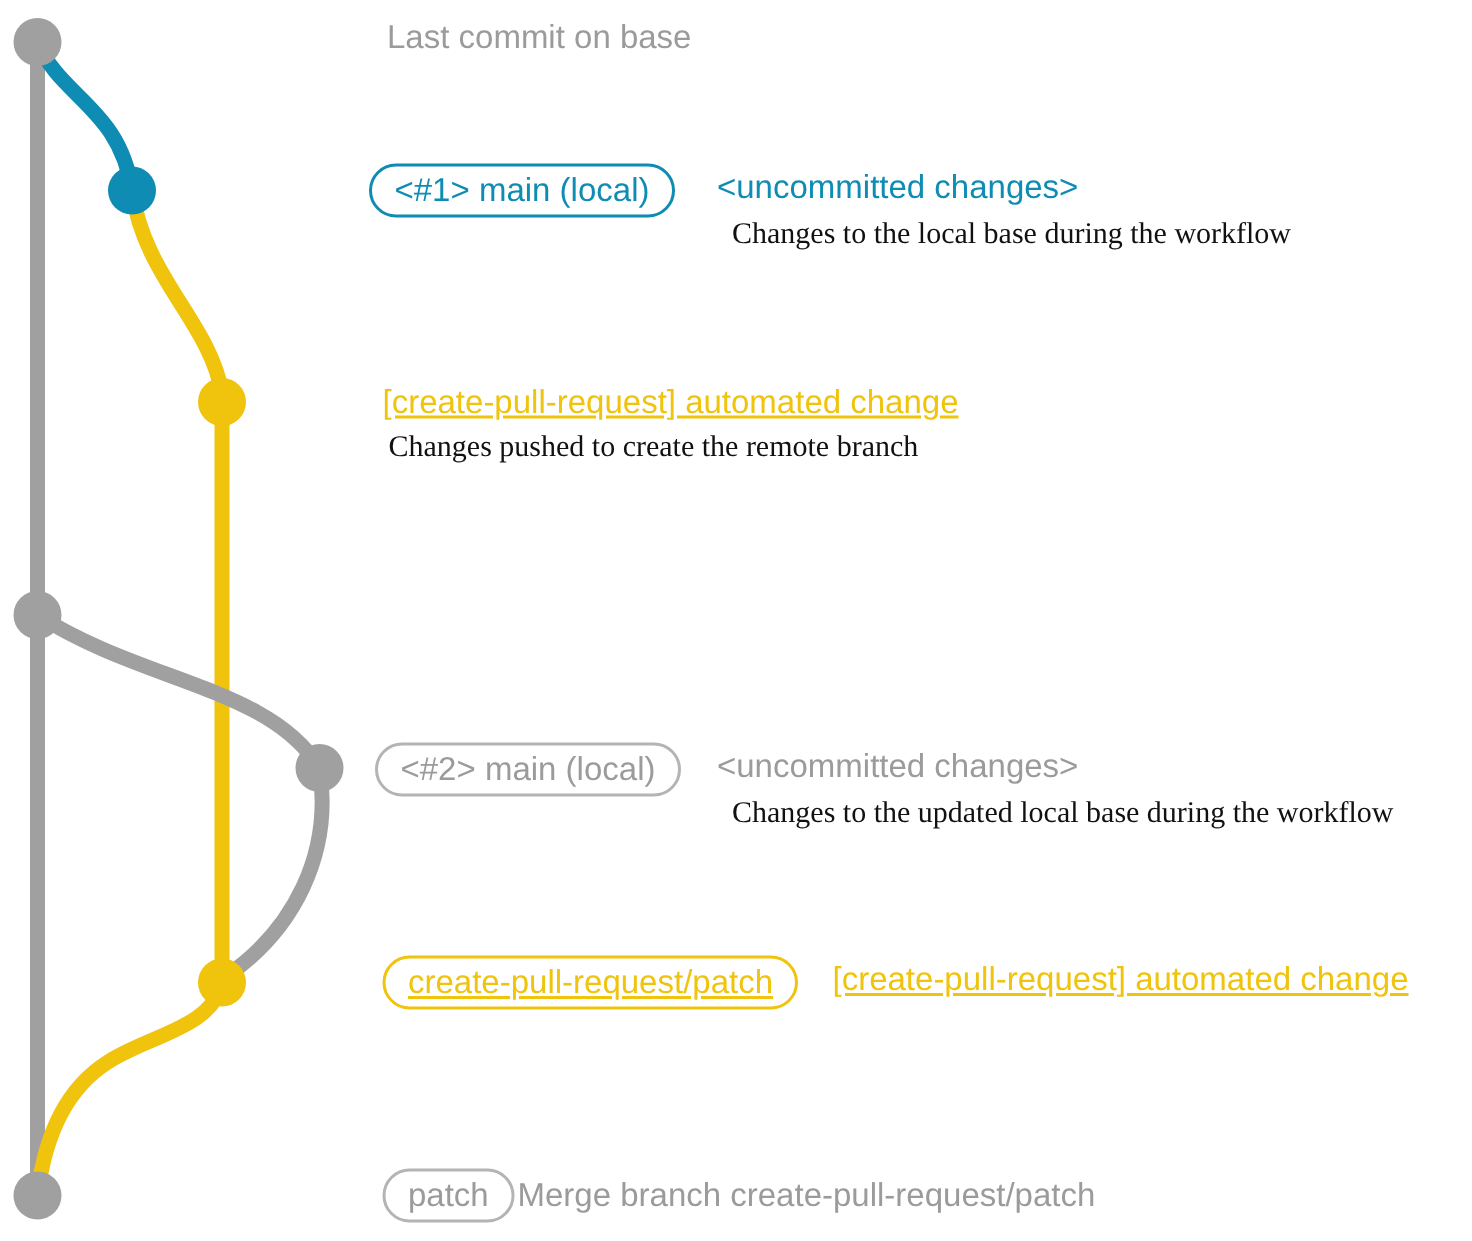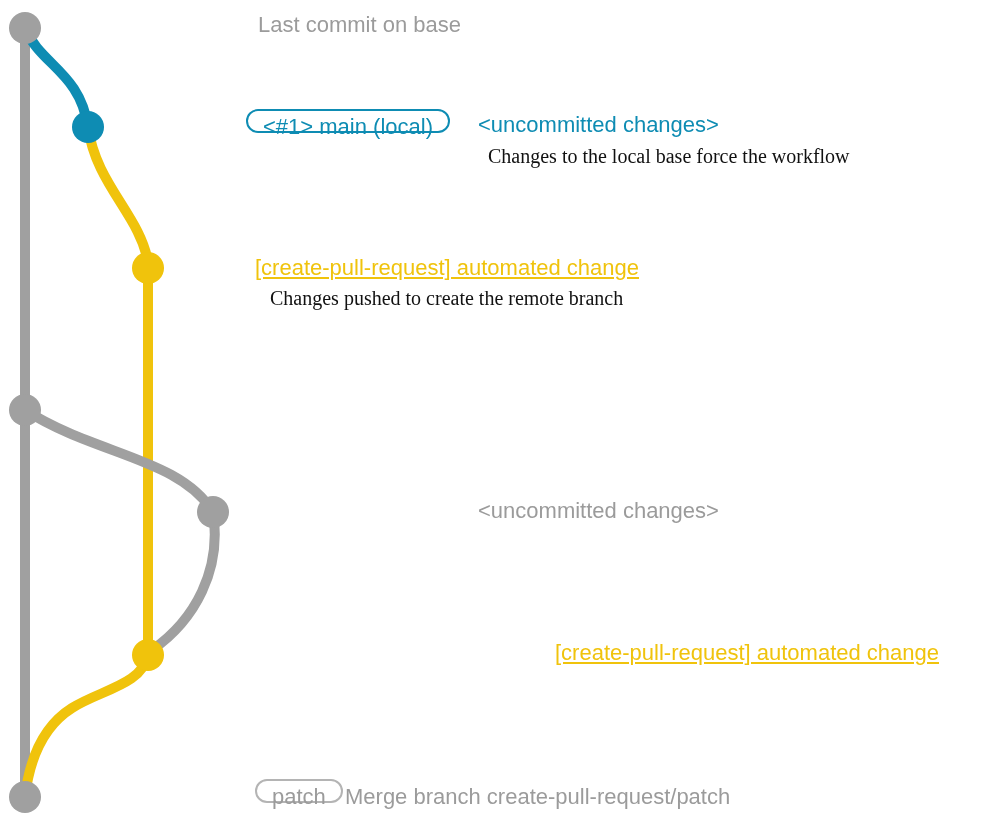--- a/index.html
+++ b/index.html
@@ -18,21 +18,21 @@
   }
   .note{
     position:absolute;
     font:20px/26px "Liberation Serif",serif;
     color:#111111;
     white-space:nowrap;
   }
   .badge{
     position:absolute;
     box-sizing:border-box;
-    height:24px;
+    height:36px;
     padding:0 15px;
     border:2px solid;
     border-radius:18px;
     font:22px/32px "Liberation Sans",sans-serif;
     white-space:nowrap;
   }
   .teal{color:var(--teal);}
   .yellow{color:var(--yellow);text-decoration:underline;}
   .graytxt{color:var(--gray_text);}
   .badge.teal{border-color:var(--teal);}
@@ -63,26 +63,29 @@
     <circle cx="25" cy="410" r="16" fill="#a0a0a0"></circle>
     <circle cx="213" cy="512" r="16" fill="#a0a0a0"></circle>
     <circle cx="148" cy="655" r="16" fill="#f0c30c"></circle>
     <circle cx="25" cy="797" r="16" fill="#a0a0a0"></circle>
   </svg>
 
   <div class="txt graytxt" style="left:258px;top:12px">Last commit on base</div>
 
   <div class="badge teal" style="left:246px;top:109px">&lt;#1&gt; main (local)</div>
   <div class="txt teal" style="left:478px;top:112px">&lt;uncommitted changes&gt;</div>
-  <div class="note" style="left:488px;top:143px">Changes to the local base force the workflow</div>
+  <div class="note" style="left:488px;top:143px">Changes to the local base during the workflow</div>
 
   <div class="txt yellow" style="left:255px;top:255px">[create-pull-request] automated change</div>
-  <div class="note" style="left:270px;top:285px">Changes pushed to create the remote branch</div>
+  <div class="note" style="left:259px;top:285px">Changes pushed to create the remote branch</div>
 
 
+  <div class="badge graytxt" style="left:250px;top:495px">&lt;#2&gt; main (local)</div>
   <div class="txt graytxt" style="left:478px;top:498px">&lt;uncommitted changes&gt;</div>
+  <div class="note" style="left:488px;top:529px">Changes to the updated local base during the workflow</div>
 
+  <div class="badge yellow" style="left:255px;top:637px">create-pull-request/patch</div>
   <div class="txt yellow" style="left:555px;top:640px">[create-pull-request] automated change</div>
 
   <div class="badge graytxt" style="left:255px;top:779px">patch</div>
   <div class="txt graytxt" style="left:345px;top:784px">Merge branch create-pull-request/patch</div>
 
 </div>
 
 </body></html>

